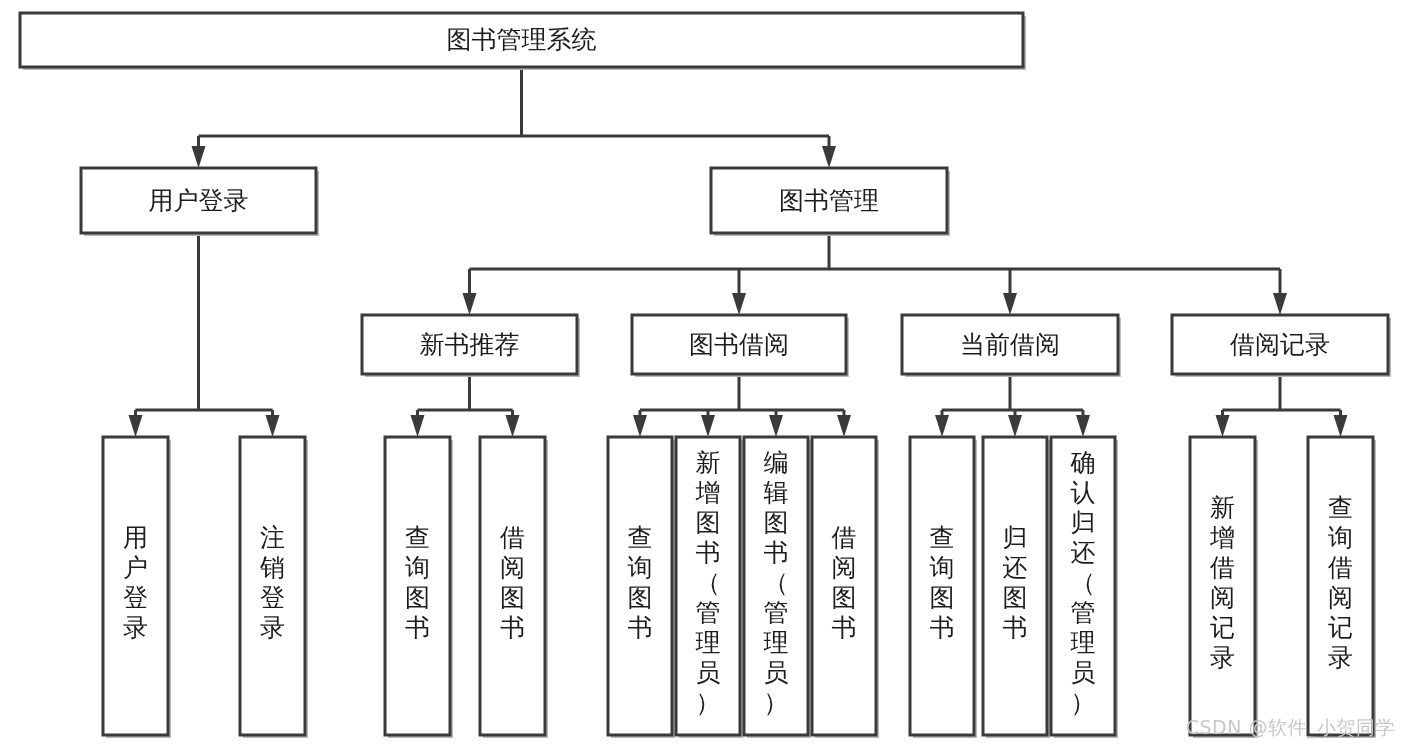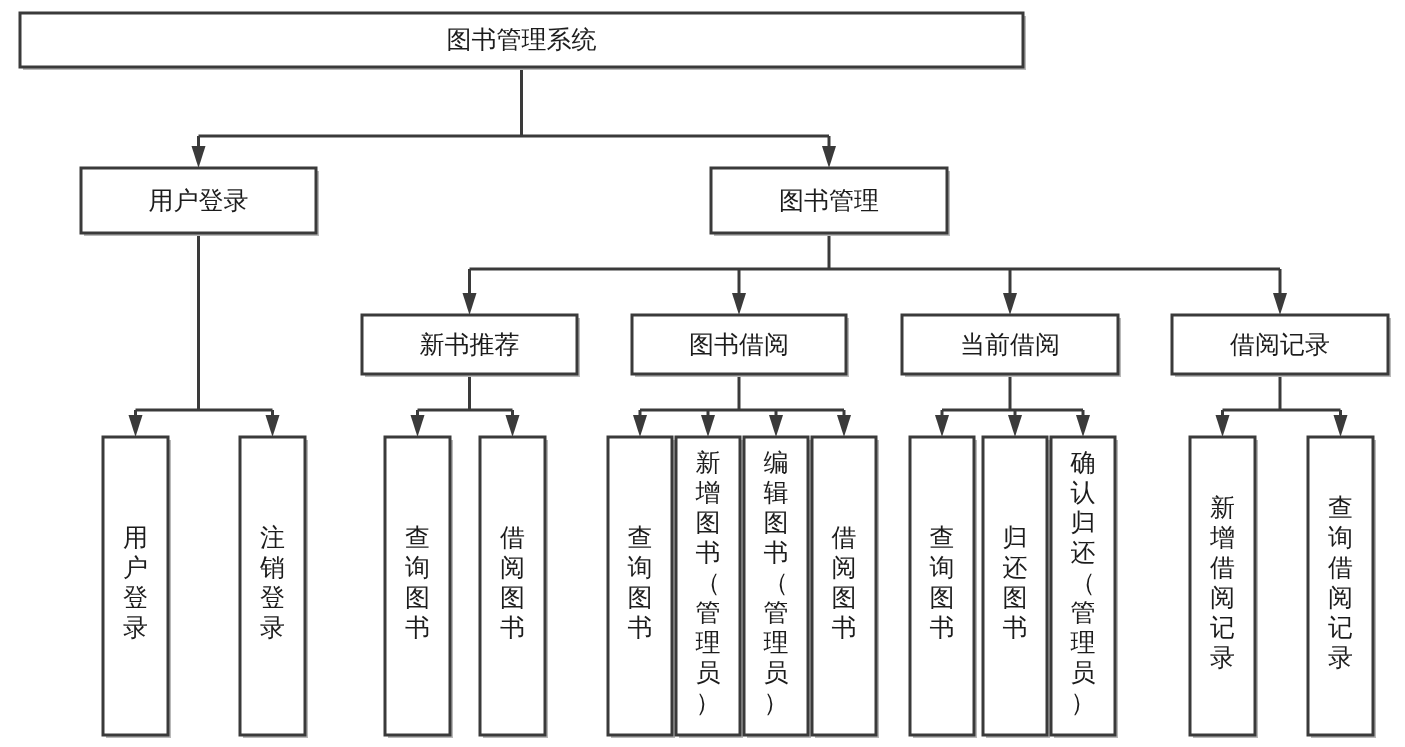--- a/index.html
+++ b/index.html
@@ -227,13 +227,14 @@
           <rect x="1190" y="437" width="65" height="298" class="node-box"></rect>
           <text class="node-label-vertical" x="1222.5" y="516"><tspan x="1222.5" dy="0">新</tspan><tspan x="1222.5" dy="30">增</tspan><tspan x="1222.5" dy="30">借</tspan><tspan x="1222.5" dy="30">阅</tspan><tspan x="1222.5" dy="30">记</tspan><tspan x="1222.5" dy="30">录</tspan></text>
         </g>
         <g>
           <rect x="1311" y="440" width="65" height="298" class="node-shadow"></rect>
           <rect x="1308" y="437" width="65" height="298" class="node-box"></rect>
           <text class="node-label-vertical" x="1340.5" y="516"><tspan x="1340.5" dy="0">查</tspan><tspan x="1340.5" dy="30">询</tspan><tspan x="1340.5" dy="30">借</tspan><tspan x="1340.5" dy="30">阅</tspan><tspan x="1340.5" dy="30">记</tspan><tspan x="1340.5" dy="30">录</tspan></text>
         </g>
       </g>
   </svg>
+  <div class="watermark">CSDN @软件_小贺同学</div>
 </div>
 
 </body></html>

